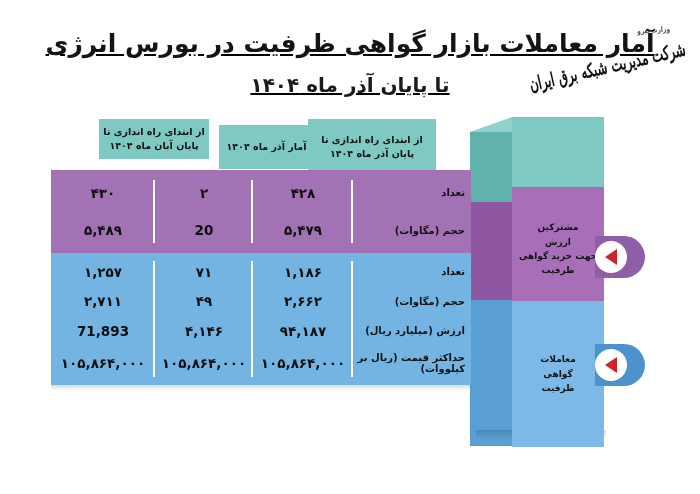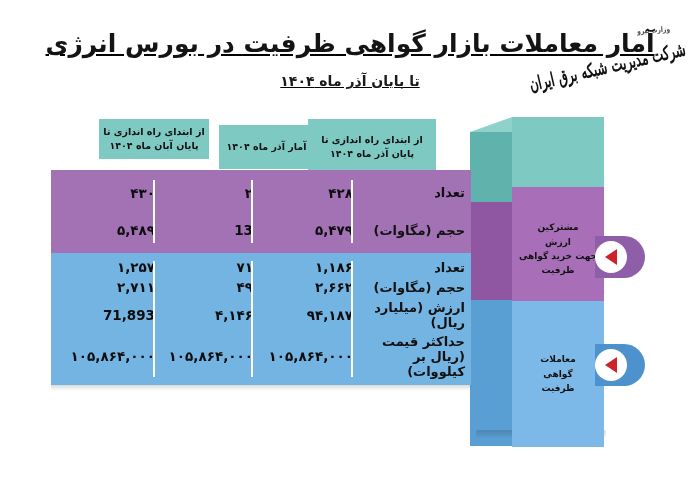--- a/index.html
+++ b/index.html
@@ -29,21 +29,21 @@
   .main-title {
     font-size: 25px;
     font-weight: bold;
     color: #141414;
     letter-spacing: 0px;
     line-height: 1.25;
     white-space: nowrap;
   }
   .subtitle {
     margin-top: 14px;
-    font-size: 14px;
+    font-size: 20px;
     font-weight: bold;
     color: #1a1a1a;
   }
 
   
   .logo {
     position: absolute;
     top: 26px;
     right: 18px;
     width: 86px;
@@ -136,30 +136,31 @@
   .panel-purple .rows { padding: 4px 0; }
   .panel-blue .rows { padding: 4px 0; }
 
   .drow {
     position: relative;
     display: flex;
     align-items: center;
     flex: 1 1 auto;
   }
   .cell {
+    text-align: center;
     font-weight: bold;
     color: #0d0d0d;
     font-size: 13.5px;
     box-sizing: border-box;
   }
   .cell-label {
     width: 118px;
     text-align: right;
     padding-right: 6px;
-    font-size: 13px;
+    font-size: 10px;
     color: #111;
   }
   .cell-val { width: 100px; }
   .cell-val-mid { width: 98px; }
   .cell-val-left { width: 104px; }
 
   
   .vsep {
     position: absolute;
     width: 2px;
@@ -336,21 +337,21 @@
     <div class="rows">
       <div class="drow">
         <div class="cell cell-label">تعداد</div>
         <div class="cell cell-val digits">۴۲۸</div>
         <div class="cell cell-val-mid digits">۲</div>
         <div class="cell cell-val-left digits">۴۳۰</div>
       </div>
       <div class="drow">
         <div class="cell cell-label">حجم (مگاوات)</div>
         <div class="cell cell-val digits">۵,۴۷۹</div>
-        <div class="cell cell-val-mid digits">13</div>
+        <div class="cell cell-val-mid digits">20</div>
         <div class="cell cell-val-left digits">۵,۴۸۹</div>
       </div>
     </div>
   </div>
 
   <div class="panel panel-blue">
     <div class="vsep vs-a"></div>
     <div class="vsep vs-b"></div>
     <div class="vsep vs-c"></div>
     <div class="rows">

